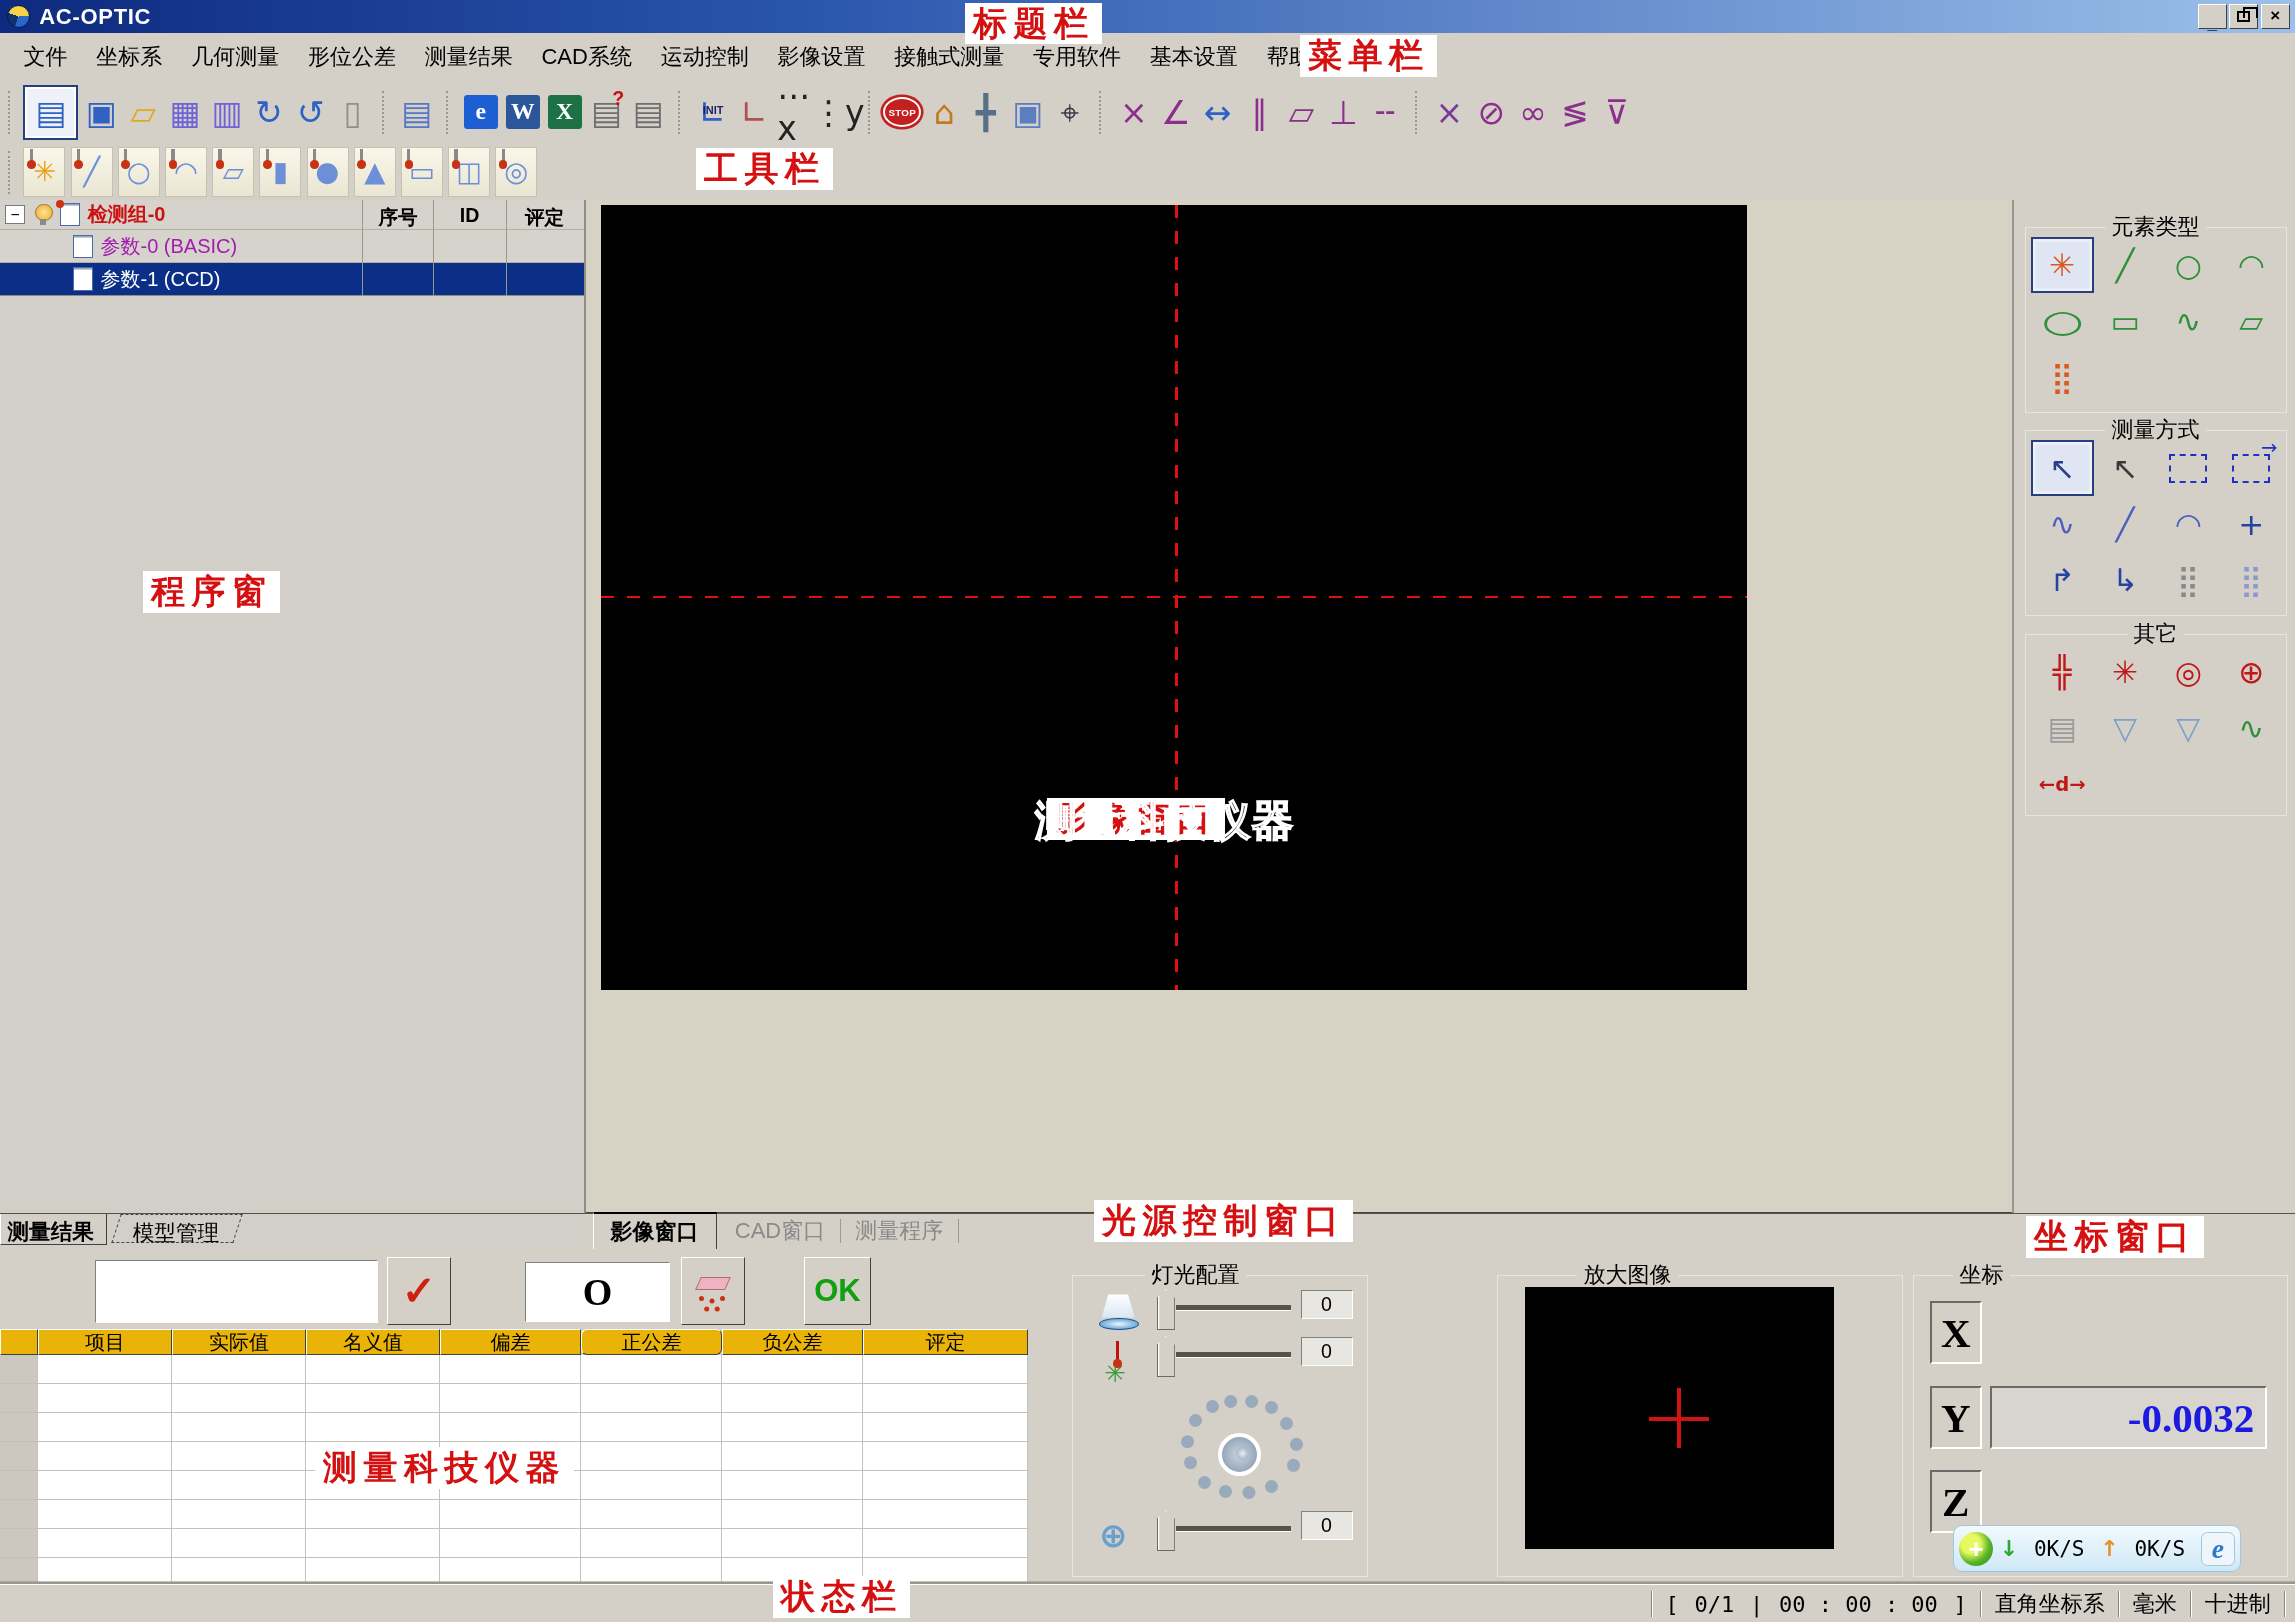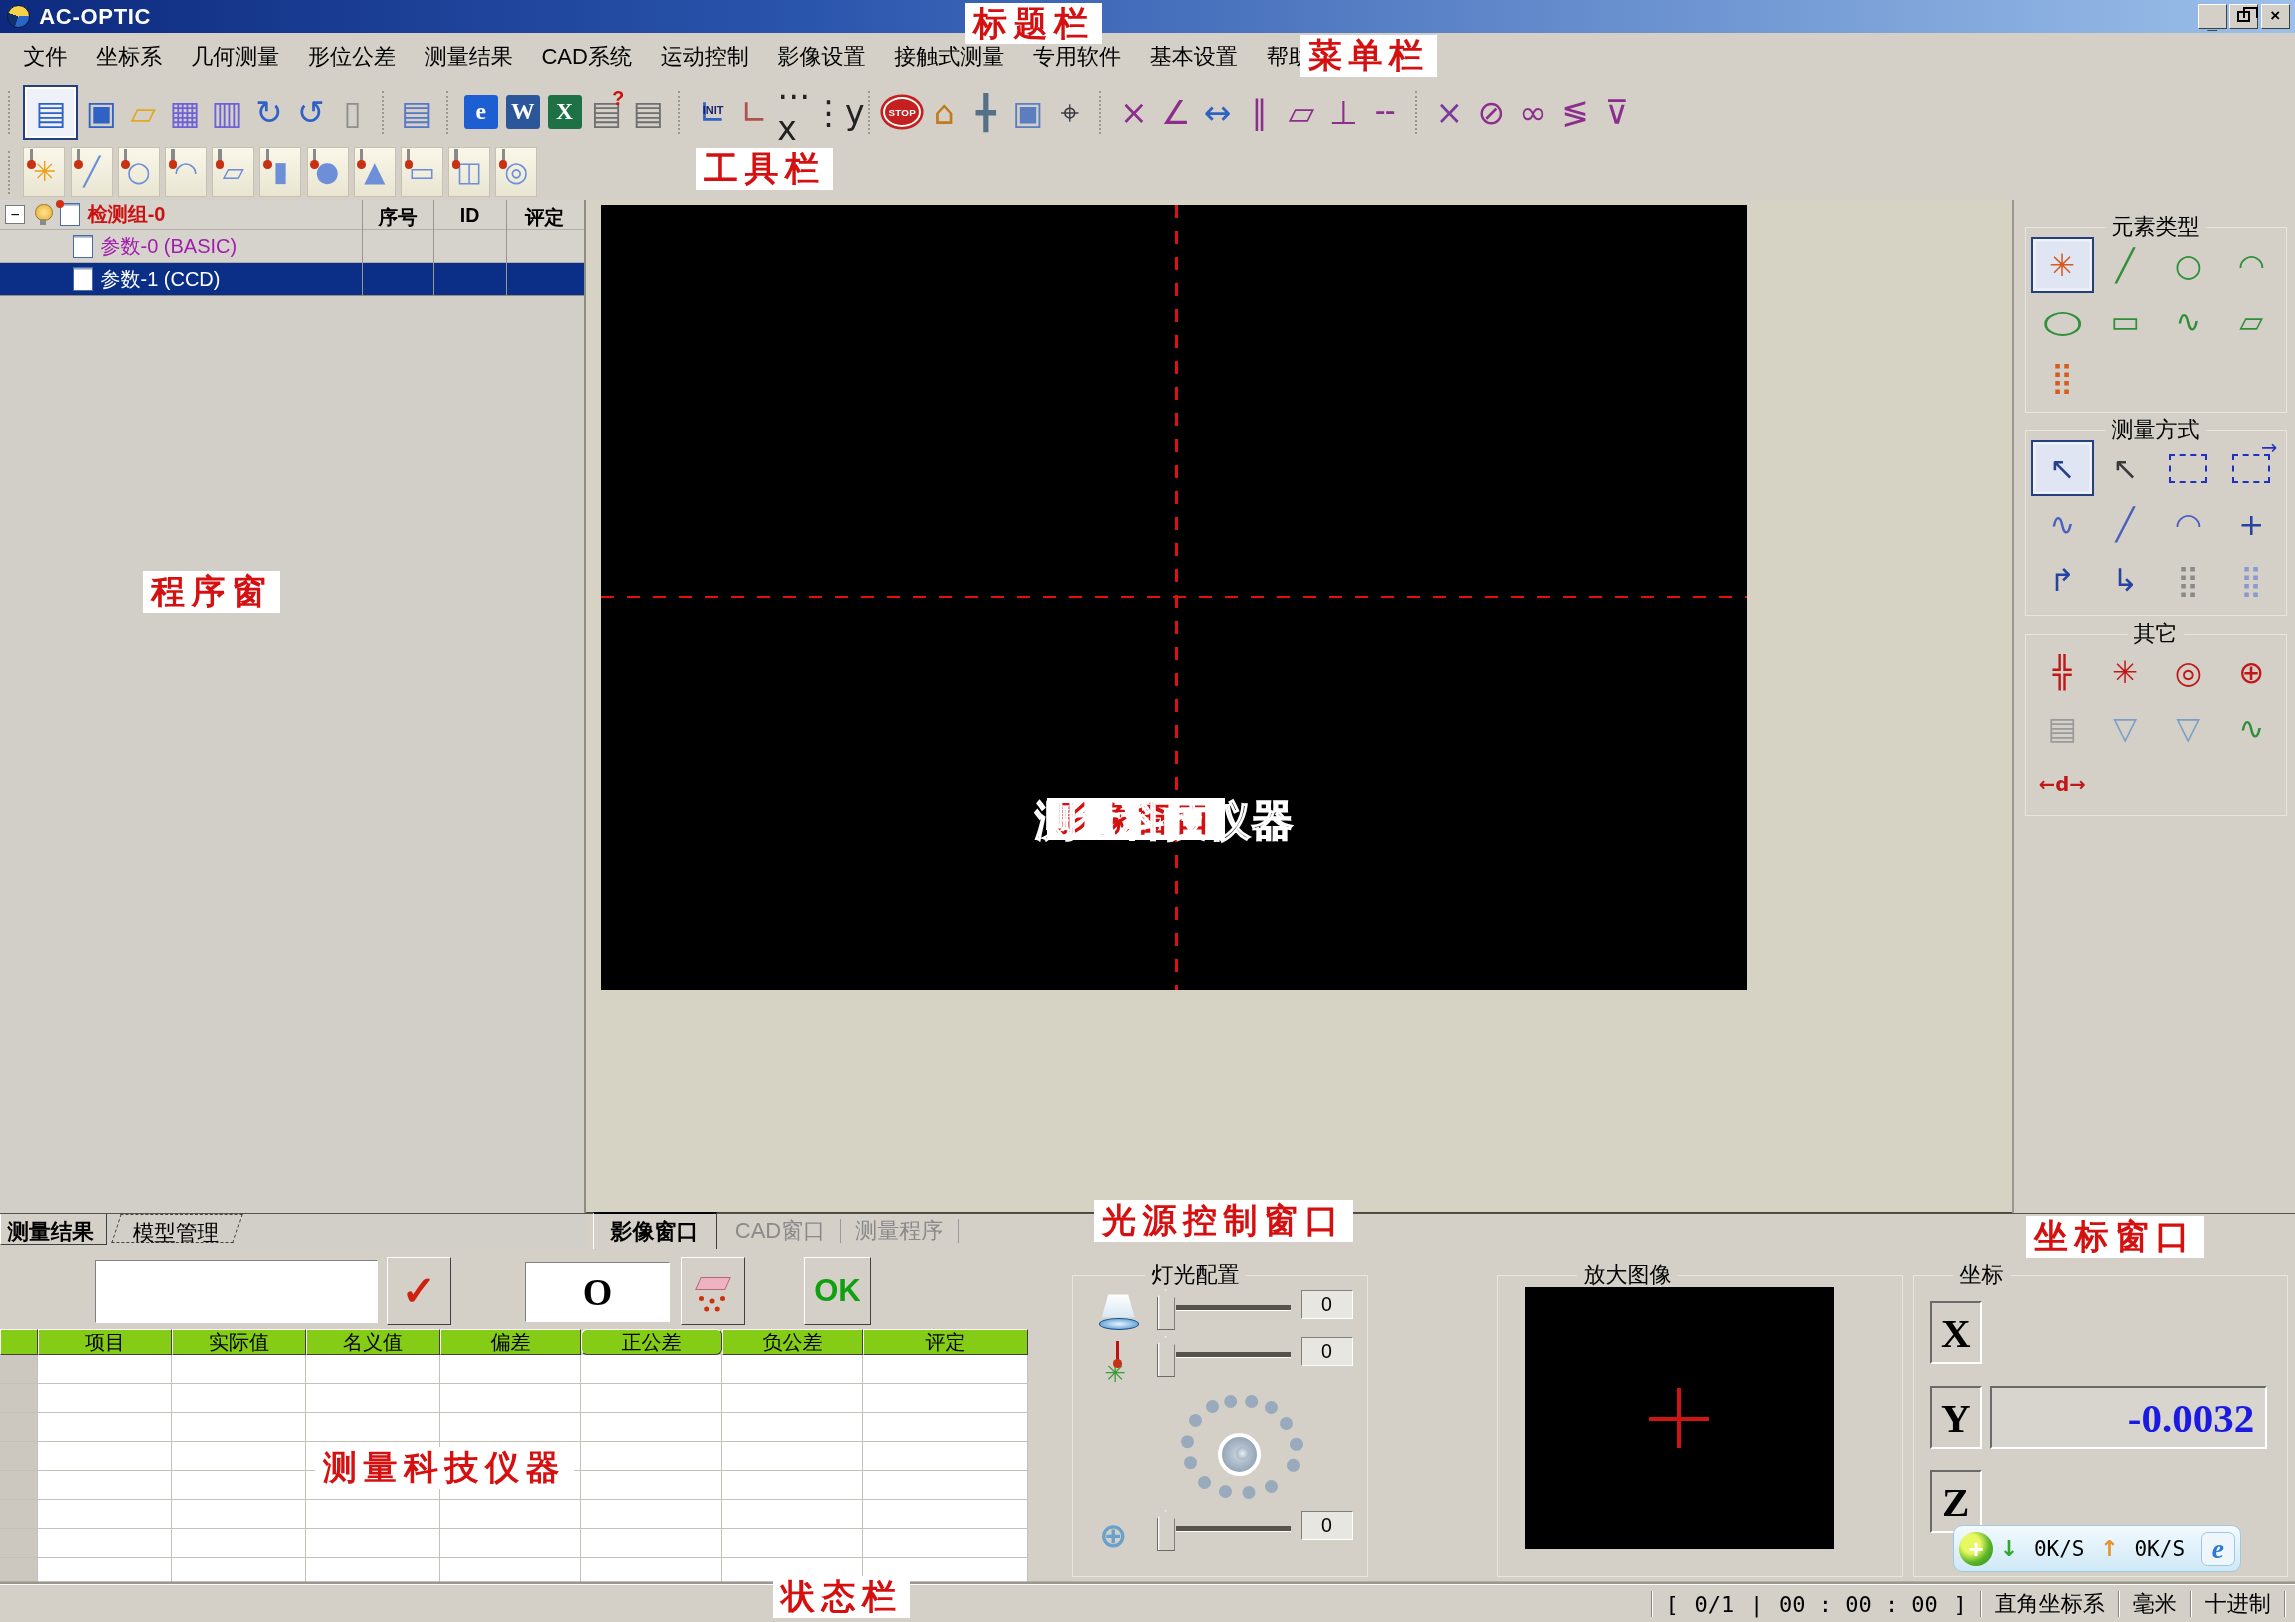--- a/index.html
+++ b/index.html
@@ -133,21 +133,21 @@
   #btn-eraser { left:681px; top:7.9px; width:64px; height:68px; }
   .eraser-body { position:relative; width:30px; height:13px; background:#eeb2c0; border:1.3px solid #b06a7a;
     transform:skewX(-24deg); top:-7.9px; }
   .eraser-dots { position:absolute; left:17px; top:38px; width:5.2px; height:5.2px; border-radius:50%;
     background:#cc3010; box-shadow:10.5px 2.6px 0 #cc3010, 21px 0 0 #cc3010, 5.2px 10.5px 0 #cc3010, 15.7px 10.5px 0 #cc3010; }
   #btn-ok { left:804px; top:7.9px; width:67px; height:68px; font-size:31px; font-weight:bold; color:#10a010; }
   #res-table { position:absolute; left:0; top:80px; width:1029px; height:255px; overflow:hidden; }
   #res-head { display:flex; }
   .th { height:26px; display:flex; align-items:center; justify-content:center;
     font-size:20px; border-top:1.3px solid #fff; border-left:1.3px solid #fff;
-    border-right:1.3px solid #404040; border-bottom:1.3px solid #404040; background:#84cc16; }
+    border-right:1.3px solid #404040; border-bottom:1.3px solid #404040; background:#eab308; }
   .res-row { display:flex; }
   .td { height:29px; background:#fff; border-right:0.7px solid #c4c1b8; border-bottom:0.7px solid #c4c1b8; }
   .td-first { background:#ccc8c0; }
 
   
   #lightbox { left:1072px; top:1275px; width:296px; height:302px; }
   .slider-row { position:absolute; left:6.5px; width:281px; height:72px; }
   .sl-icon { position:absolute; left:19.6px; top:9.2px; width:39px; height:46px; }
   .lamp-ic::before { content:""; position:absolute; left:2.6px; top:0; width:33px; height:29px;
     background:linear-gradient(#ffffff,#cfe2f0); clip-path:polygon(20% 0,80% 0,100% 80%,0 80%); }

